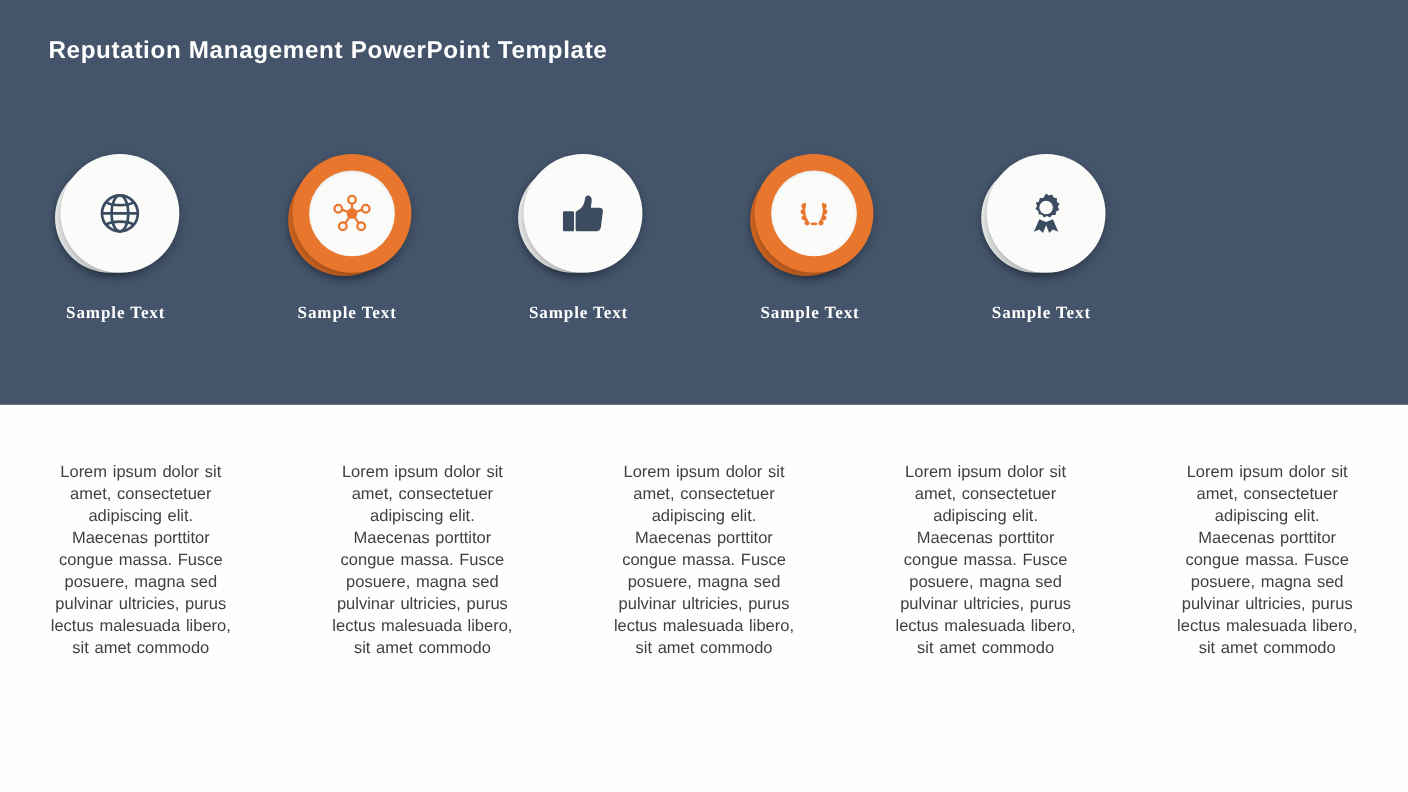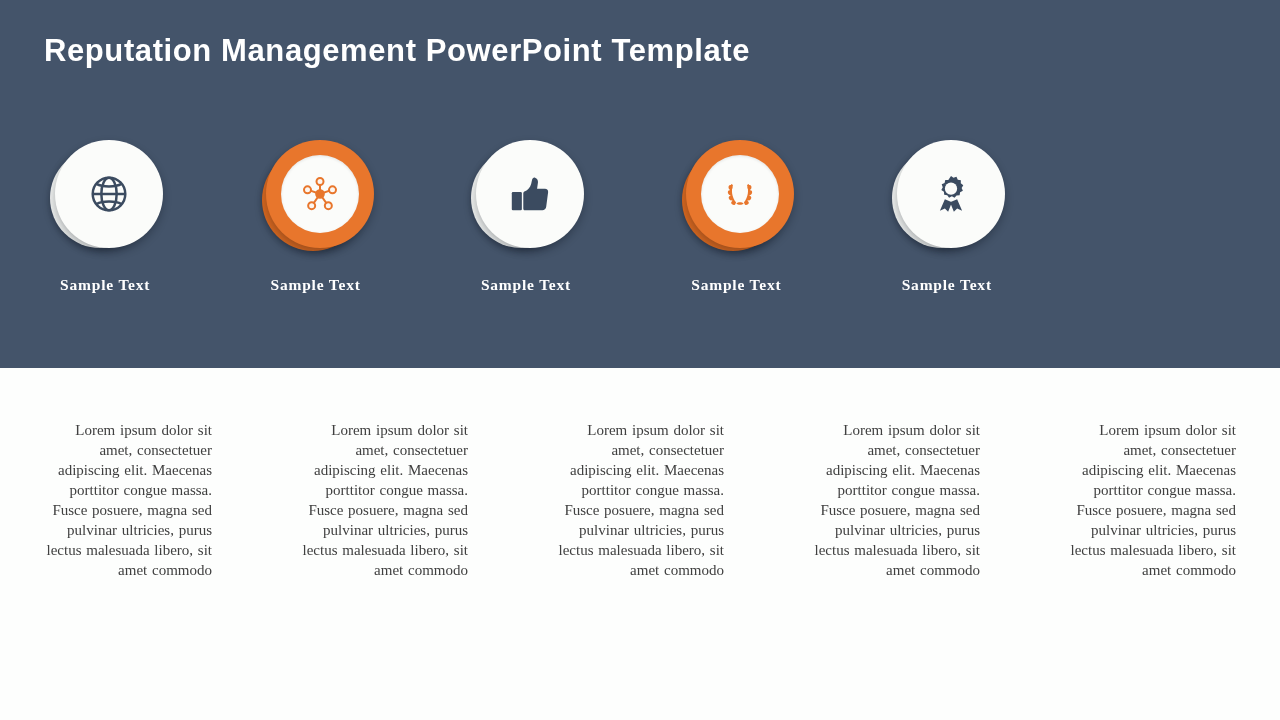--- a/index.html
+++ b/index.html
@@ -26,21 +26,21 @@
     left: 0;
     top: 0;
     width: 1280px;
     height: 368px;
     background: #44546a;
   }
   .slide-title {
     position: absolute;
     left: 44px;
     top: 33px;
-    font-size: 31px;
+    font-size: 22px;
     font-weight: bold;
     color: #ffffff;
     letter-spacing: 0.6px;
     white-space: nowrap;
     font-family: "Liberation Sans", sans-serif;
   }
 
   
   .icon-row {
     position: absolute;
@@ -136,25 +136,25 @@
     width: 1280px;
     display: flex;
   }
   .text-col {
     width: 20%;
     display: flex;
     justify-content: center;
   }
   .body-copy {
     width: 168px;
-    text-align: right;
+    text-align: center;
     font-size: 15px;
     line-height: 20px;
     color: #404040;
-    font-family: Liberation Serif, serif;
+    font-family: Liberation Sans, sans-serif;
     word-spacing: 1px;
   }
 </style>
 </head>
 <body>
 
 <div id="slide">
 
   <div class="header-band">
     <div class="slide-title">Reputation Management PowerPoint Template</div>

